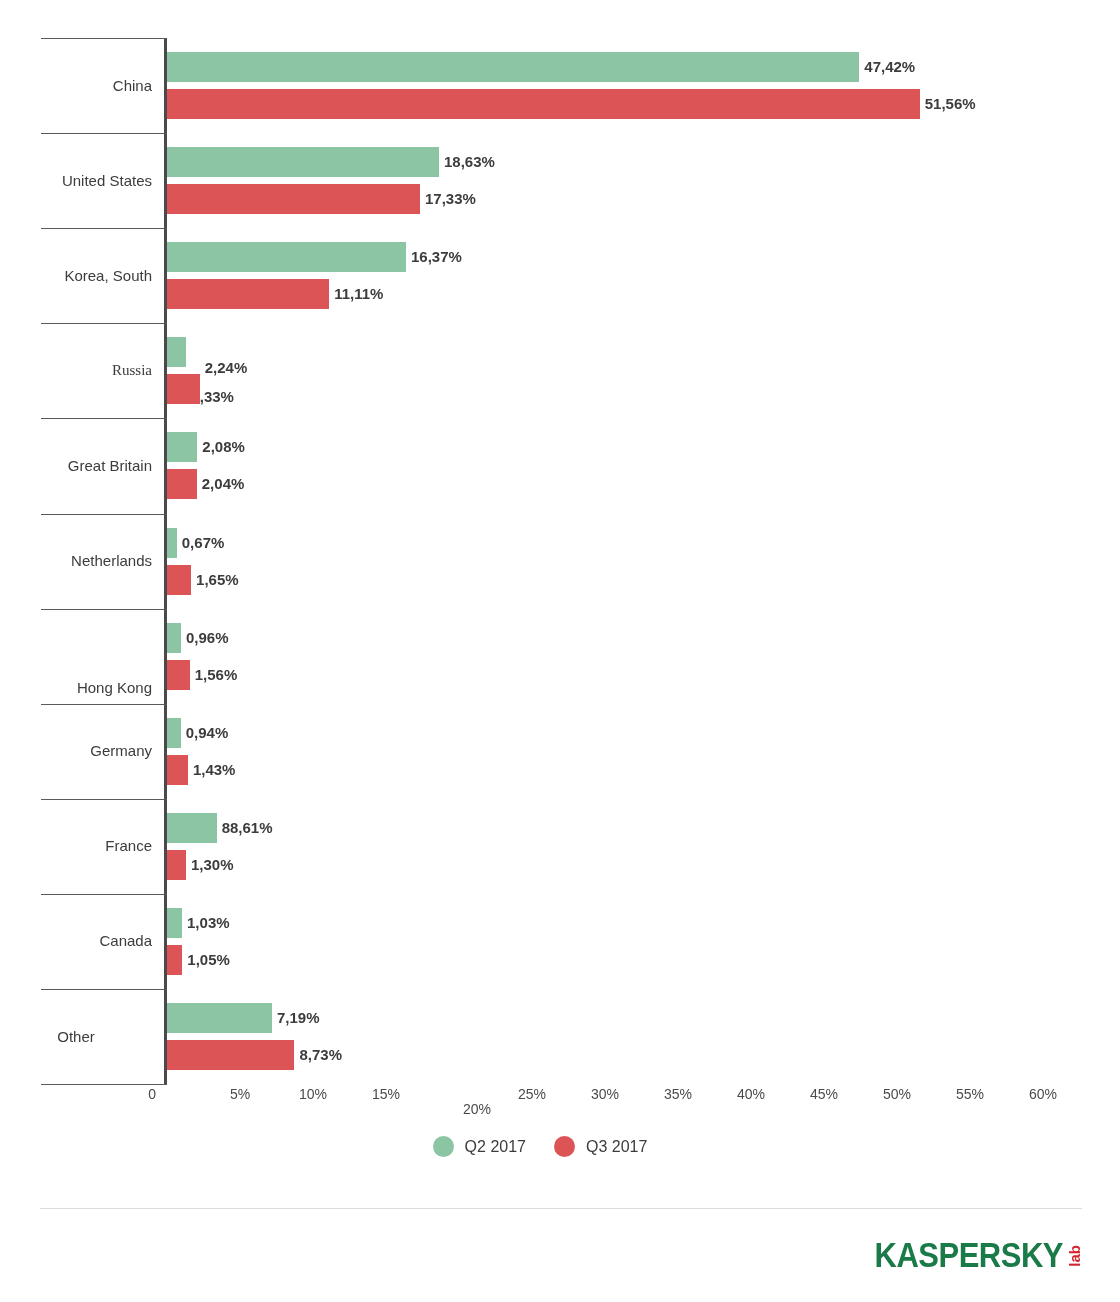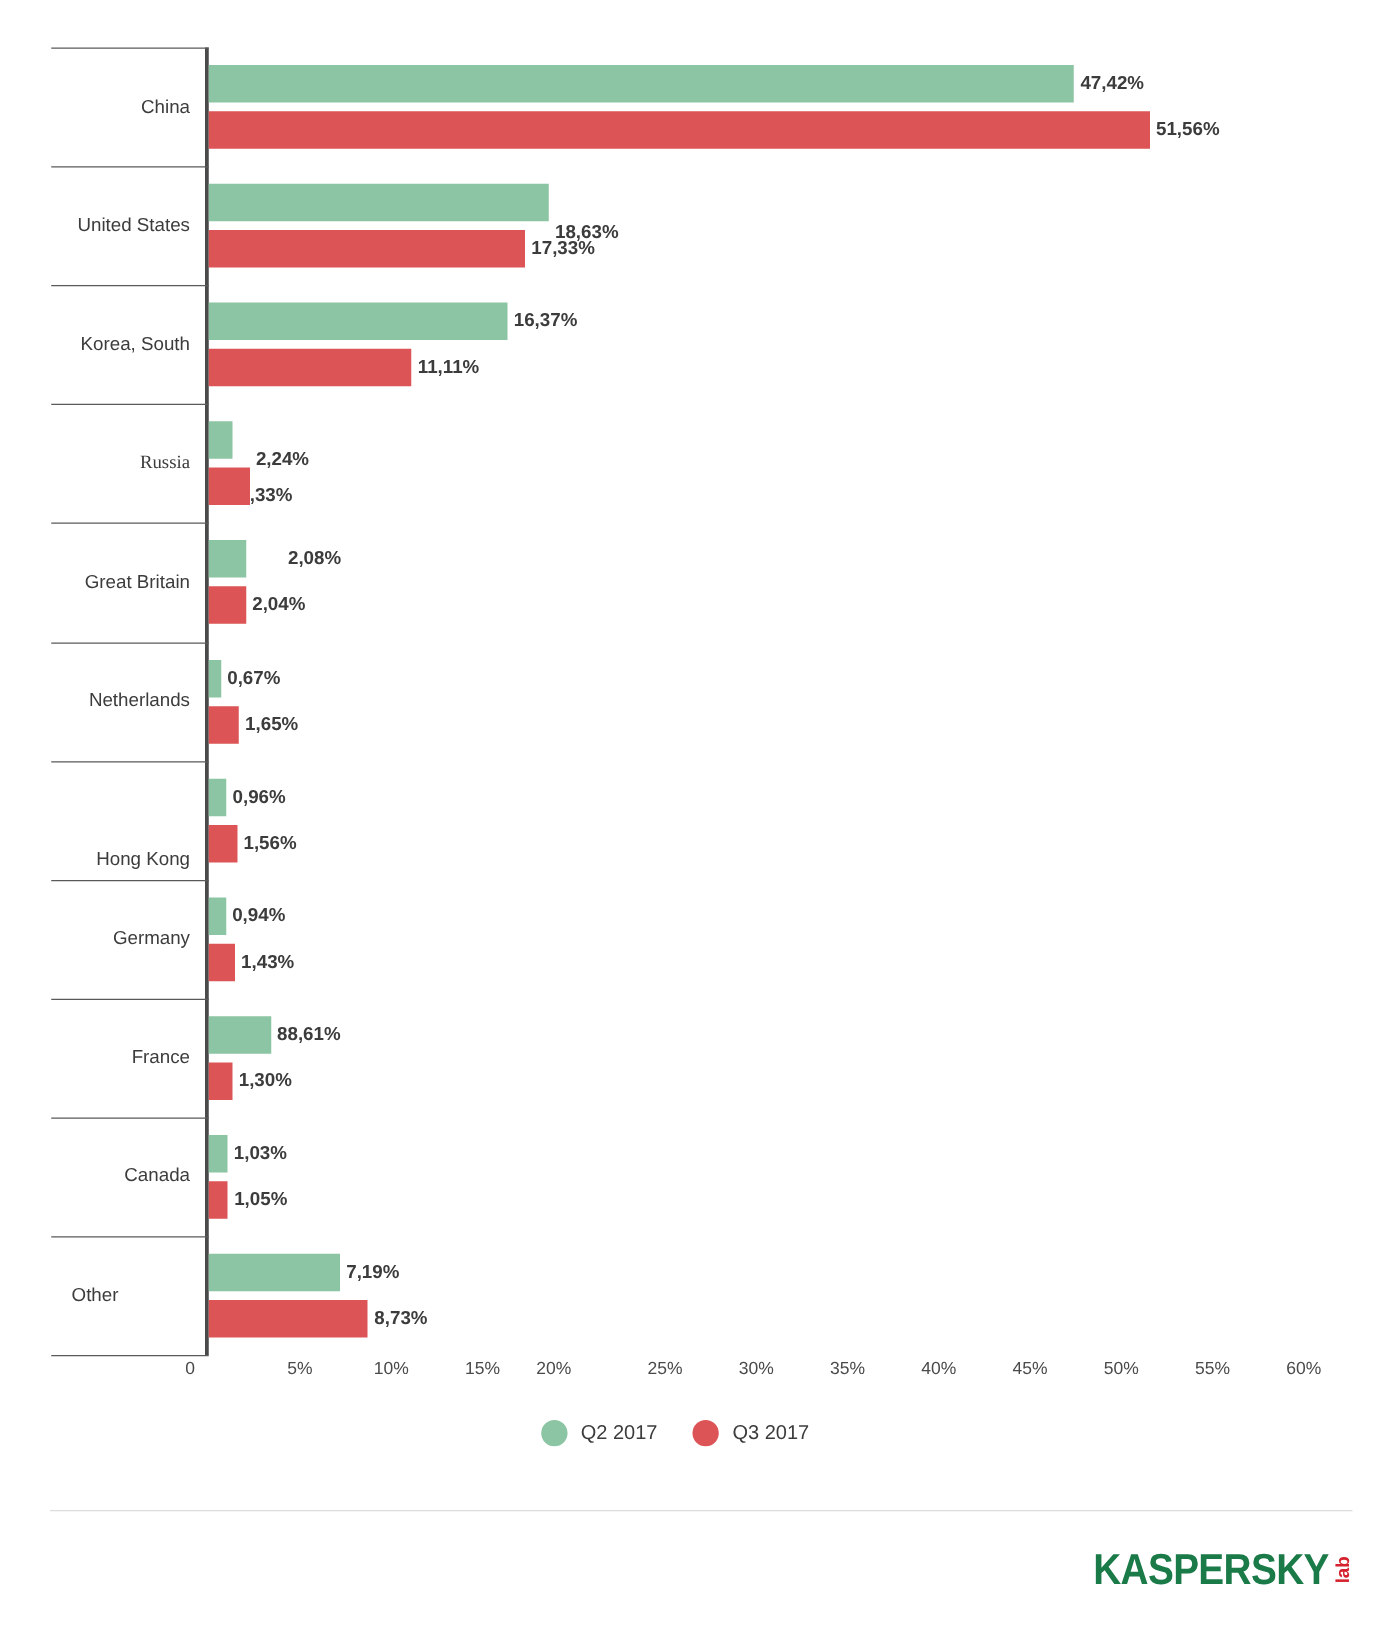--- a/index.html
+++ b/index.html
@@ -165,36 +165,36 @@
         <div class="tick-line" style="top: 894px;"></div>
         <div class="tick-line" style="top: 989px;"></div>
         <div class="tick-line" style="top: 1084px;"></div>
         <div class="cat-label" style="top: 77.55px;">China</div>
         <div class="bar q2" style="left: 167px; top: 52.05px; width: 692.332px; background: rgb(140, 197, 163);"></div>
         <div class="bar-value" style="left: 864.332px; top: 52.05px;">47,42%</div>
         <div class="bar q3" style="left: 167px; top: 89.05px; width: 752.776px; background: rgb(221, 84, 86);"></div>
         <div class="bar-value" style="left: 924.776px; top: 89.05px;">51,56%</div>
         <div class="cat-label" style="top: 172.65px;">United States</div>
         <div class="bar q2" style="left: 167px; top: 147.15px; width: 271.998px; background: rgb(140, 197, 163);"></div>
-        <div class="bar-value" style="left: 443.998px; top: 147.15px; margin-top: 24px;">18,63%</div>
+        <div class="bar-value" style="left: 443.998px; top: 147.15px;">18,63%</div>
         <div class="bar q3" style="left: 167px; top: 184.15px; width: 253.018px; background: rgb(221, 84, 86);"></div>
         <div class="bar-value" style="left: 425.018px; top: 184.15px; text-align: right;">17,33%</div>
         <div class="cat-label" style="top: 267.75px;">Korea, South</div>
         <div class="bar q2" style="left: 167px; top: 242.25px; width: 239.002px; background: rgb(140, 197, 163);"></div>
         <div class="bar-value" style="left: 411.002px; top: 242.25px;">16,37%</div>
         <div class="bar q3" style="left: 167px; top: 279.25px; width: 162.206px; background: rgb(221, 84, 86);"></div>
         <div class="bar-value" style="left: 334.206px; top: 279.25px;">11,11%</div>
         <div class="cat-label" style="top: 362.85px; font-family: Liberation Serif, serif;">Russia</div>
         <div class="bar q2" style="left: 167px; top: 337.35px; width: 19.418px; background: rgb(140, 197, 163);"></div>
         <div class="bar-value" style="left: 191.418px; top: 337.35px; margin-top: 45px;">1,33%</div>
         <div class="bar q3" style="left: 167px; top: 374.35px; width: 32.704px; background: rgb(221, 84, 86);"></div>
         <div class="bar-value" style="left: 204.704px; top: 353px;">2,24%</div>
         <div class="cat-label" style="top: 457.95px;">Great Britain</div>
         <div class="bar q2" style="left: 167px; top: 432.45px; width: 30.368px; background: rgb(140, 197, 163);"></div>
-        <div class="bar-value" style="left: 202.368px; top: 432.45px; margin-left: 28px;">2,08%</div>
+        <div class="bar-value" style="left: 202.368px; top: 432.45px;">2,08%</div>
         <div class="bar q3" style="left: 167px; top: 469.45px; width: 29.784px; background: rgb(221, 84, 86);"></div>
         <div class="bar-value" style="left: 201.784px; top: 469.45px;">2,04%</div>
         <div class="cat-label" style="top: 553.05px;">Netherlands</div>
         <div class="bar q2" style="left: 167px; top: 527.55px; width: 9.782px; background: rgb(140, 197, 163);"></div>
         <div class="bar-value" style="left: 181.782px; top: 527.55px;">0,67%</div>
         <div class="bar q3" style="left: 167px; top: 564.55px; width: 24.09px; background: rgb(221, 84, 86);"></div>
         <div class="bar-value" style="left: 196.09px; top: 564.55px;">1,65%</div>
         <div class="cat-label" style="top: 648.15px; margin-top: 32px;">Hong Kong</div>
         <div class="bar q2" style="left: 167px; top: 622.65px; width: 14.016px; background: rgb(140, 197, 163);"></div>
         <div class="bar-value" style="left: 186.016px; top: 622.65px;">0,96%</div>
@@ -219,21 +219,21 @@
         <div class="bar q2" style="left: 167px; top: 1003.05px; width: 104.974px; background: rgb(140, 197, 163);"></div>
         <div class="bar-value" style="left: 276.974px; top: 1003.05px;">7,19%</div>
         <div class="bar q3" style="left: 167px; top: 1040.05px; width: 127.458px; background: rgb(221, 84, 86);"></div>
         <div class="bar-value" style="left: 299.458px; top: 1040.05px;">8,73%</div>
       </div>
     <div id="xaxis-layer">
         <div class="x-zero-label">0</div>
         <div class="x-tick-label" style="left: 240px;">5%</div>
         <div class="x-tick-label" style="left: 313px;">10%</div>
         <div class="x-tick-label" style="left: 386px;">15%</div>
-        <div class="x-tick-label" style="left: 443px;">20%</div>
+        <div class="x-tick-label" style="left: 477px; margin-top: 15px;">20%</div>
         <div class="x-tick-label" style="left: 532px;">25%</div>
         <div class="x-tick-label" style="left: 605px;">30%</div>
         <div class="x-tick-label" style="left: 678px;">35%</div>
         <div class="x-tick-label" style="left: 751px;">40%</div>
         <div class="x-tick-label" style="left: 824px;">45%</div>
         <div class="x-tick-label" style="left: 897px;">50%</div>
         <div class="x-tick-label" style="left: 970px;">55%</div>
         <div class="x-tick-label" style="left: 1043px;">60%</div>
       </div>
   </div>

